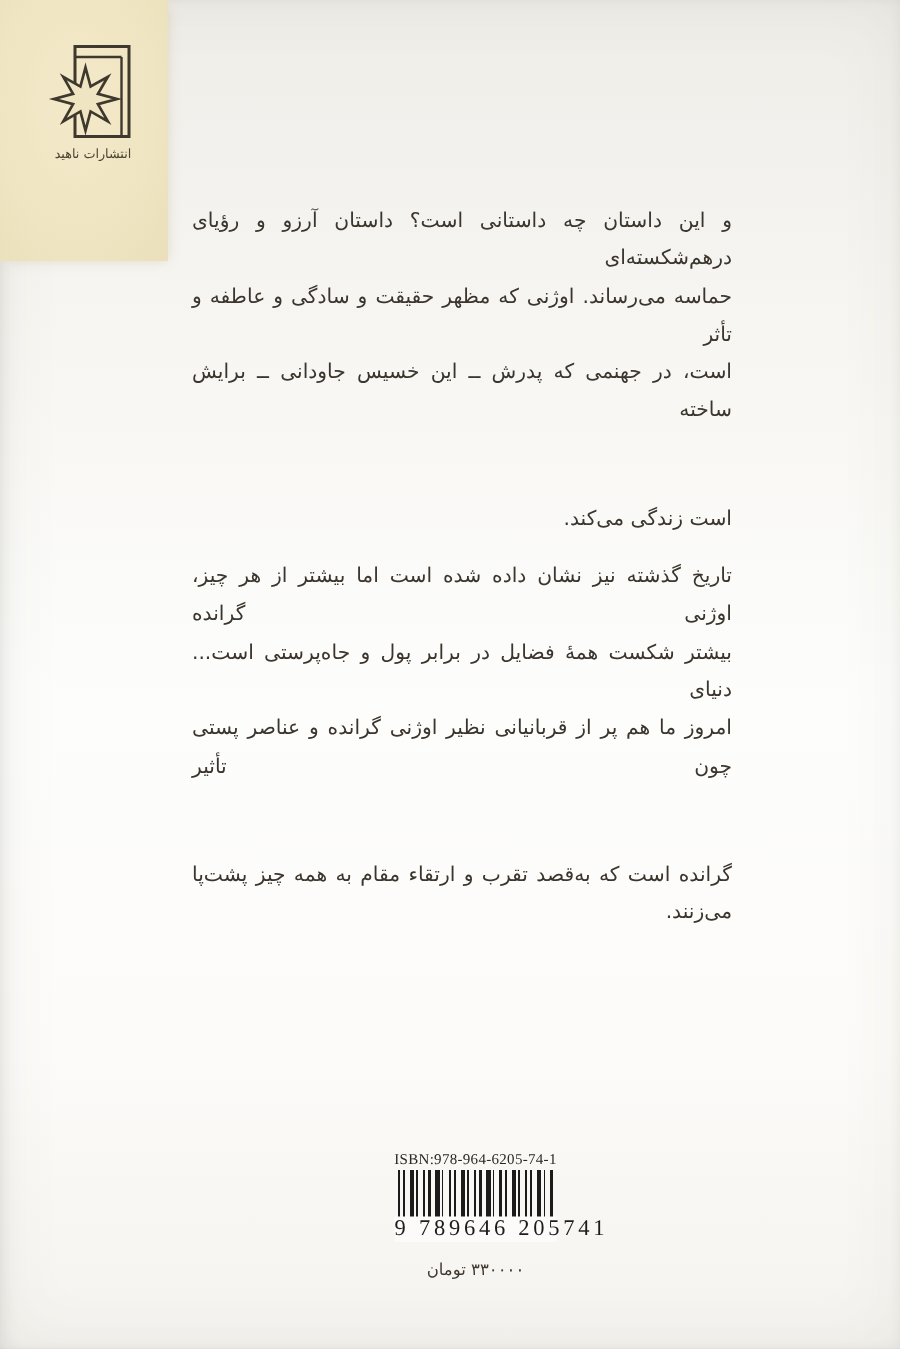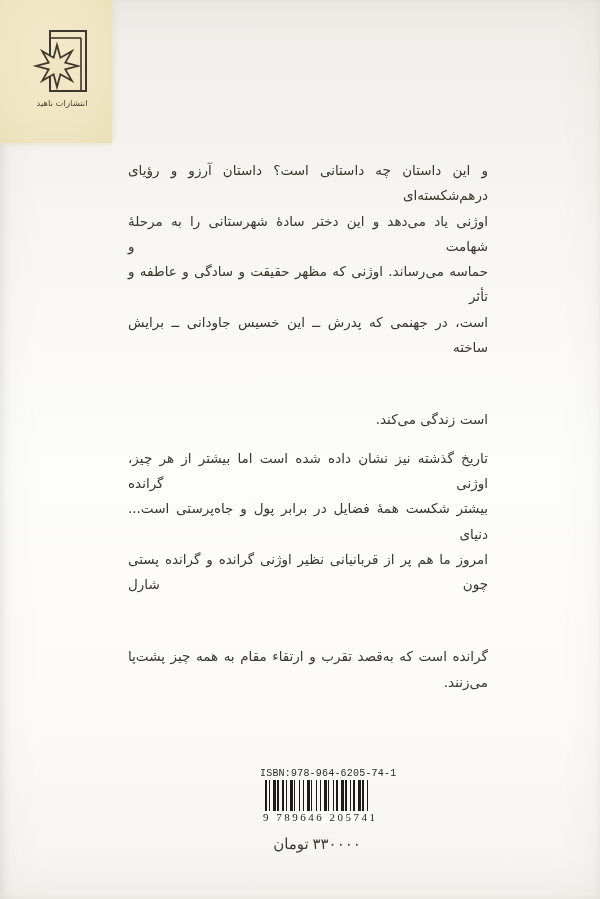--- a/index.html
+++ b/index.html
@@ -8,67 +8,67 @@
     font-family:"DejaVu Sans",sans-serif;
     background:#e9e9e9;
   }
   .cover{
     position:relative;width:600px;height:899px;
     background:linear-gradient(180deg,#efede8 0%,#f6f5f1 22%,#fdfdfc 52%,#fcfbf9 78%,#f5f3ef 100%);
     box-shadow:inset 0 0 45px rgba(90,80,60,.07), inset 6px 0 14px -8px rgba(0,0,0,.14), inset -4px 0 10px -6px rgba(0,0,0,.08);
   }
   
   .corner-panel{
-    position:absolute;left:0;top:0;width:112px;height:143px;
+    position:absolute;left:0;top:0;width:112px;height:174px;
     background:radial-gradient(ellipse at 45% 40%, #f3e9c9 0%, #f0e5c2 60%, #eadfba 100%);
     box-shadow:2px 2px 8px -3px rgba(150,130,80,.25);
   }
   .logo-svg{position:absolute;left:32px;top:26px;width:60px;height:70px;}
   .logo-caption{
     position:absolute;left:24px;top:98px;width:76px;
     text-align:center;font-size:8.5px;letter-spacing:.2px;
     color:#4a4336;direction:rtl;
   }
   
   .blurb{
-    position:absolute;right:112px;top:158px;width:360px;
+    position:absolute;right:112px;top:135px;width:360px;
     direction:rtl;color:#3b352d;
     font-size:13.5px;line-height:25.3px;
   }
   .para .line{
     text-align:justify;text-align-last:justify;
     white-space:normal;
   }
   .para .line:last-child{text-align-last:right;margin-top:47px;}
   .para + .para{margin-top:13px;}
   
   .barcode-block{
     position:absolute;left:260px;top:768px;width:114px;
     text-align:center;color:#1d1c1a;
   }
   .isbn-label{
-    font-family:Liberation Mono, monospace;
+    font-family:Liberation Serif, serif;
     font-size:10px;letter-spacing:.2px;color:#2a2926;white-space:nowrap;
   }
   .bars{
     height:40px;margin:1px 5px 0 5px;
     background-image:repeating-linear-gradient(90deg,
       #1b1b1b 0px,#1b1b1b 1.5px,transparent 1.5px,transparent 3.5px,
       #1b1b1b 3.5px,#1b1b1b 5px,transparent 5px,transparent 8px,
       #1b1b1b 8px,#1b1b1b 11px,transparent 11px,transparent 12.5px,
       #1b1b1b 12.5px,#1b1b1b 13.5px,transparent 13.5px,transparent 17px);
   }
   .barcode-number{
     position:relative;margin:-9px 3px 12px 3px;
     font-family:"Liberation Serif","DejaVu Serif",serif;
-    font-size:11px;letter-spacing:2.5px;
+    font-size:15px;letter-spacing:2.5px;
     background:#fcfbf9;color:#1d1c1a;white-space:nowrap;
   }
   .price{
-    margin-top:6px;direction:rtl;font-size:15px;color:#3f382e;letter-spacing:.5px;font-family:Liberation Serif, serif;
+    margin-top:6px;direction:rtl;font-size:11px;color:#3f382e;letter-spacing:.5px;
   }
 </style>
 </head>
 <body>
 
 <div class="cover">
 
   <div class="corner-panel">
     <svg class="logo-svg" viewBox="0 0 60 70">
 
@@ -77,29 +77,28 @@
       <line x1="49" y1="12" x2="49" y2="65" stroke="#3e382d" stroke-width="1.6"></line>
 
       <polygon points="25,19 28.4,31.7 39.9,25.2 33.3,36.6 46,40 33.3,43.4 39.9,54.9 28.4,48.3 25,61 21.6,48.3 10.2,54.9 16.7,43.4 4,40 16.7,36.6 10.2,25.2 21.6,31.7" fill="#f0e5c2" stroke="#3e382d" stroke-width="1.8" stroke-linejoin="miter"></polygon>
     </svg>
     <div class="logo-caption">انتشارات ناهید</div>
   </div>
 
   <div class="blurb">
     <div class="para">
         <div class="line">و این داستان چه داستانی است؟ داستان آرزو و رؤیای درهم‌شکسته‌ای</div>
-        <div class="line">اوژنی یاد می‌دهد و این دختر سادهٔ شهرستانی را به مرحلهٔ شهامت و</div>
         <div class="line">حماسه می‌رساند. اوژنی که مظهر حقیقت و سادگی و عاطفه و تأثر</div>
         <div class="line">است، در جهنمی که پدرش ــ این خسیس جاودانی ــ برایش ساخته</div>
         <div class="line">است زندگی می‌کند.</div>
       </div>
     <div class="para">
         <div class="line">تاریخ گذشته نیز نشان داده شده است اما بیشتر از هر چیز، اوژنی گرانده</div>
         <div class="line">بیشتر شکست همهٔ فضایل در برابر پول و جاه‌پرستی است... دنیای</div>
-        <div class="line">امروز ما هم پر از قربانیانی نظیر اوژنی گرانده و گرانده پستی چون شارل</div>
+        <div class="line">امروز ما هم پر از قربانیانی نظیر اوژنی گرانده و عناصر پستی چون تأثیر</div>
         <div class="line">گرانده است که به‌قصد تقرب و ارتقاء مقام به همه چیز پشت‌پا می‌زنند.</div>
       </div>
   </div>
 
   <div class="barcode-block">
     <div class="isbn-label">ISBN:978-964-6205-74-1</div>
     <div class="bars"></div>
     <div class="barcode-number">9 789646 205741</div>
     <div class="price">۳۳۰۰۰۰ تومان</div>
   </div>

